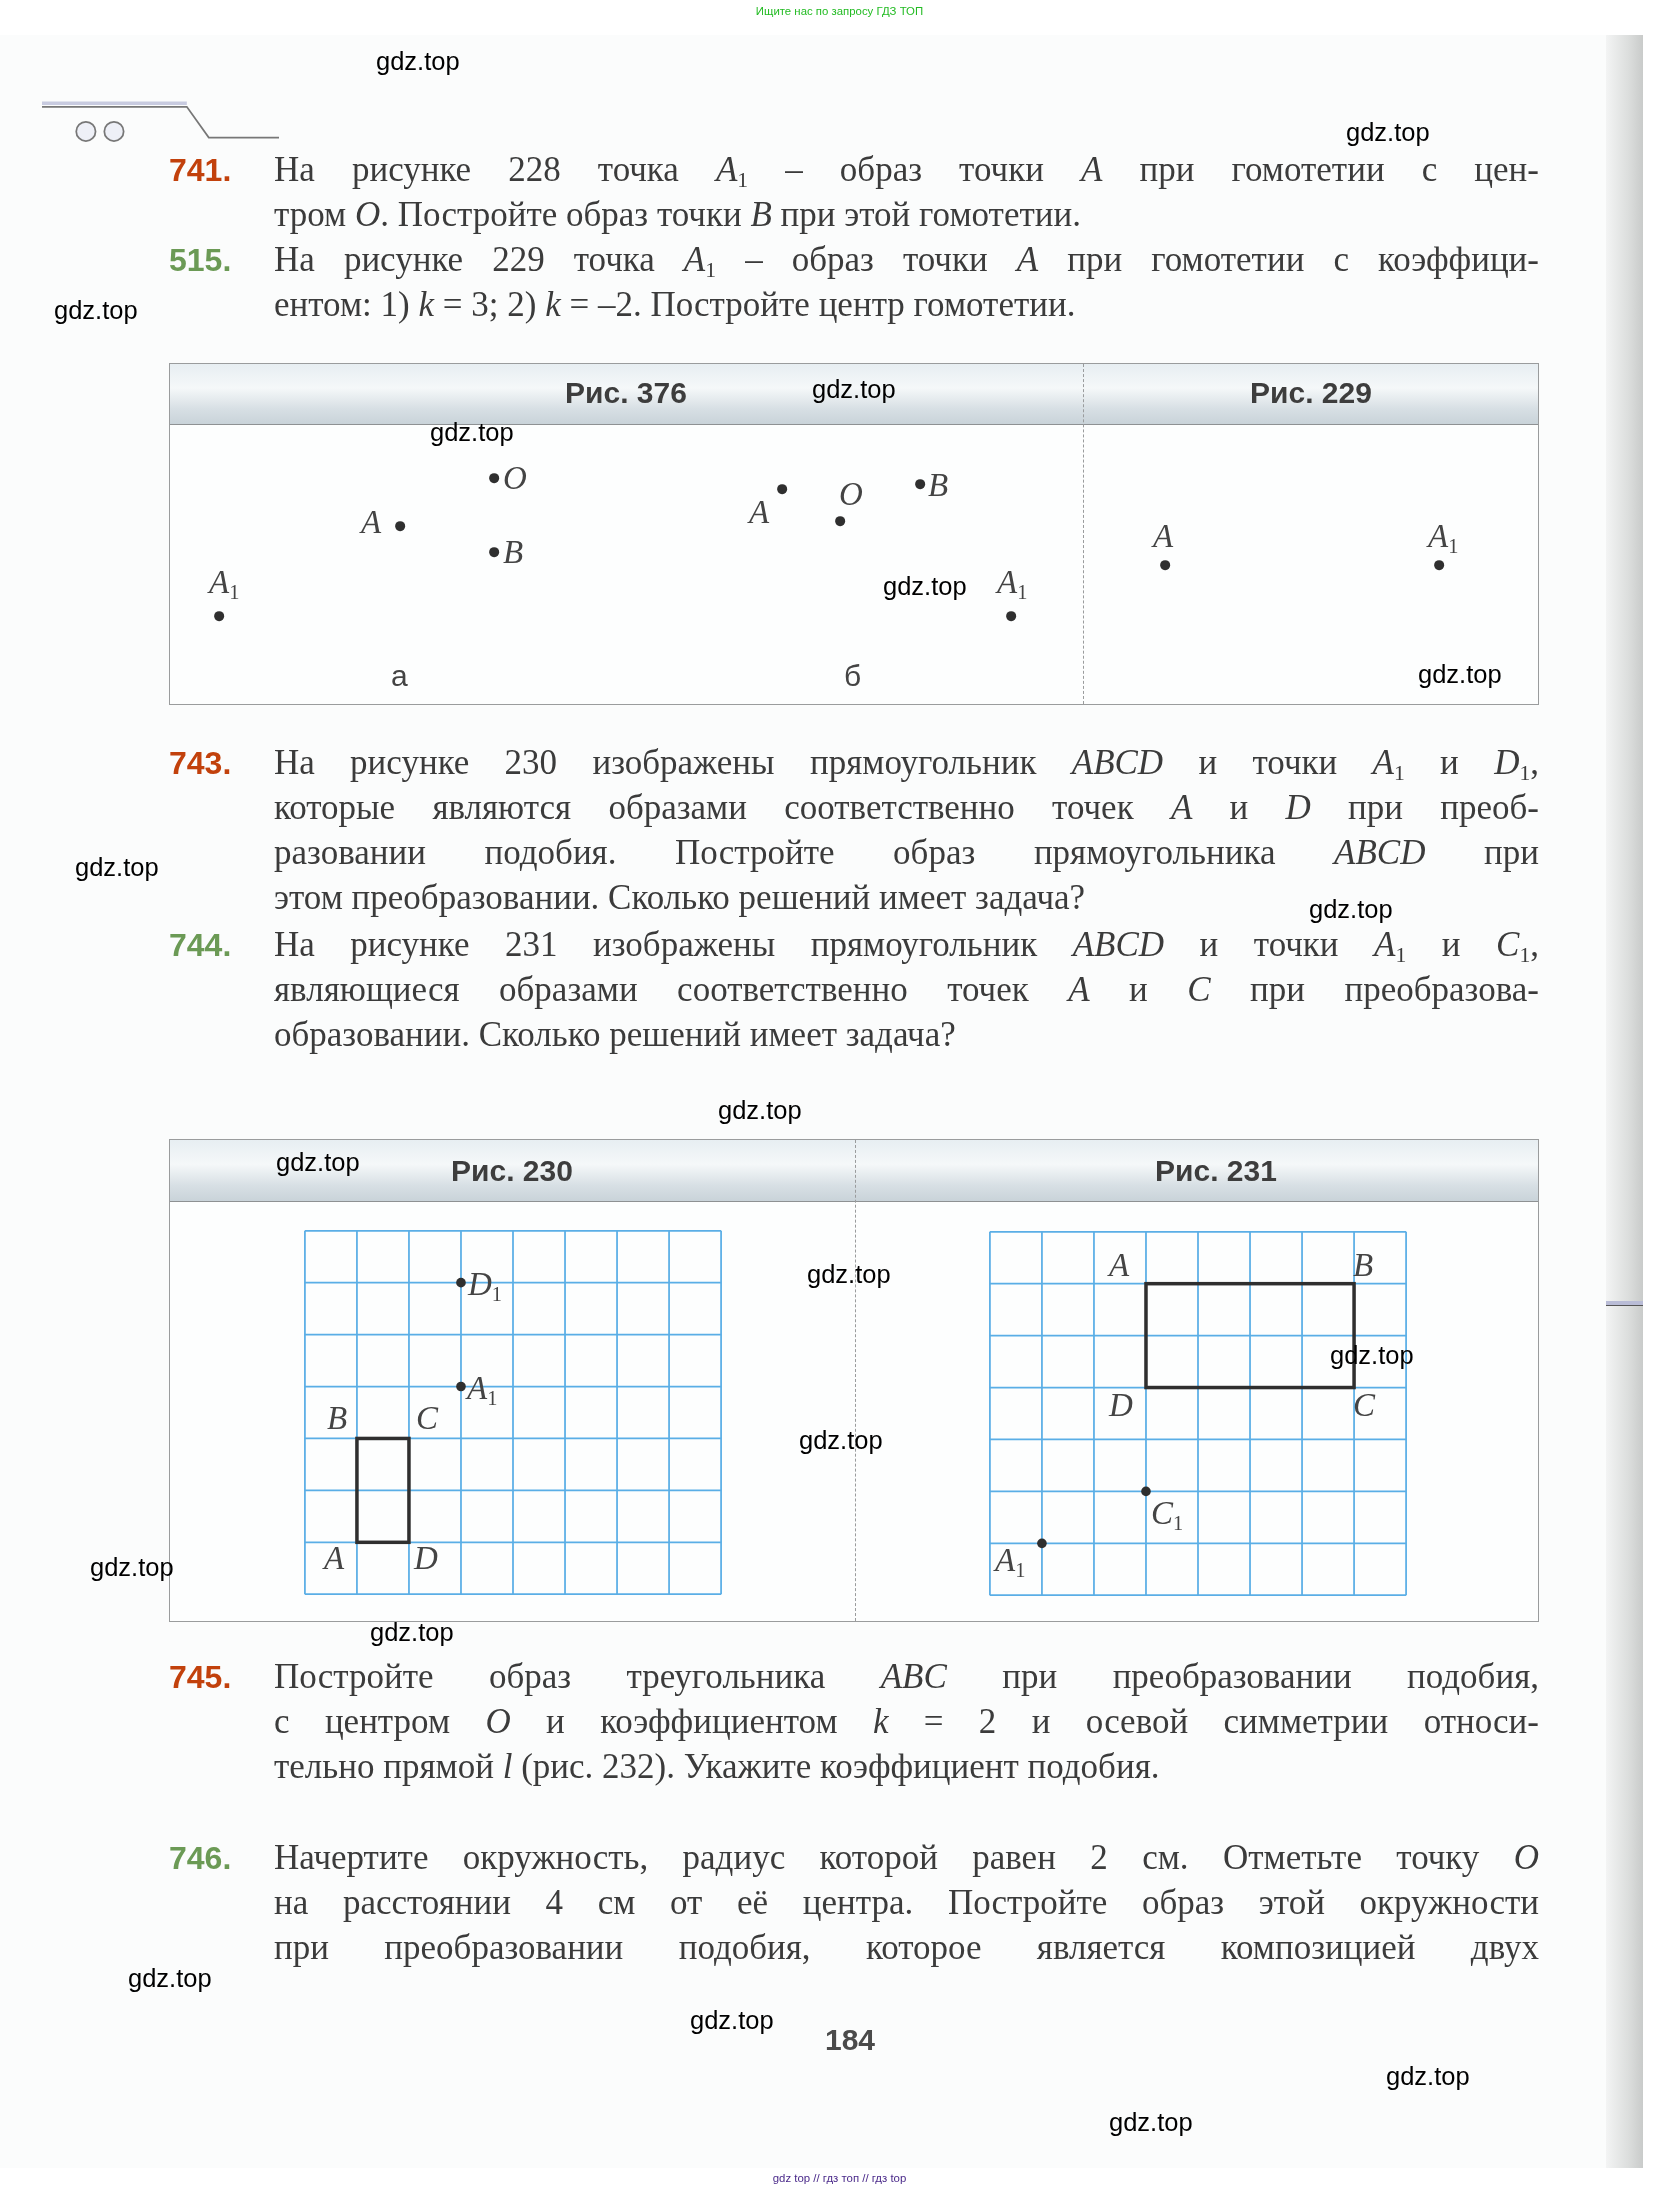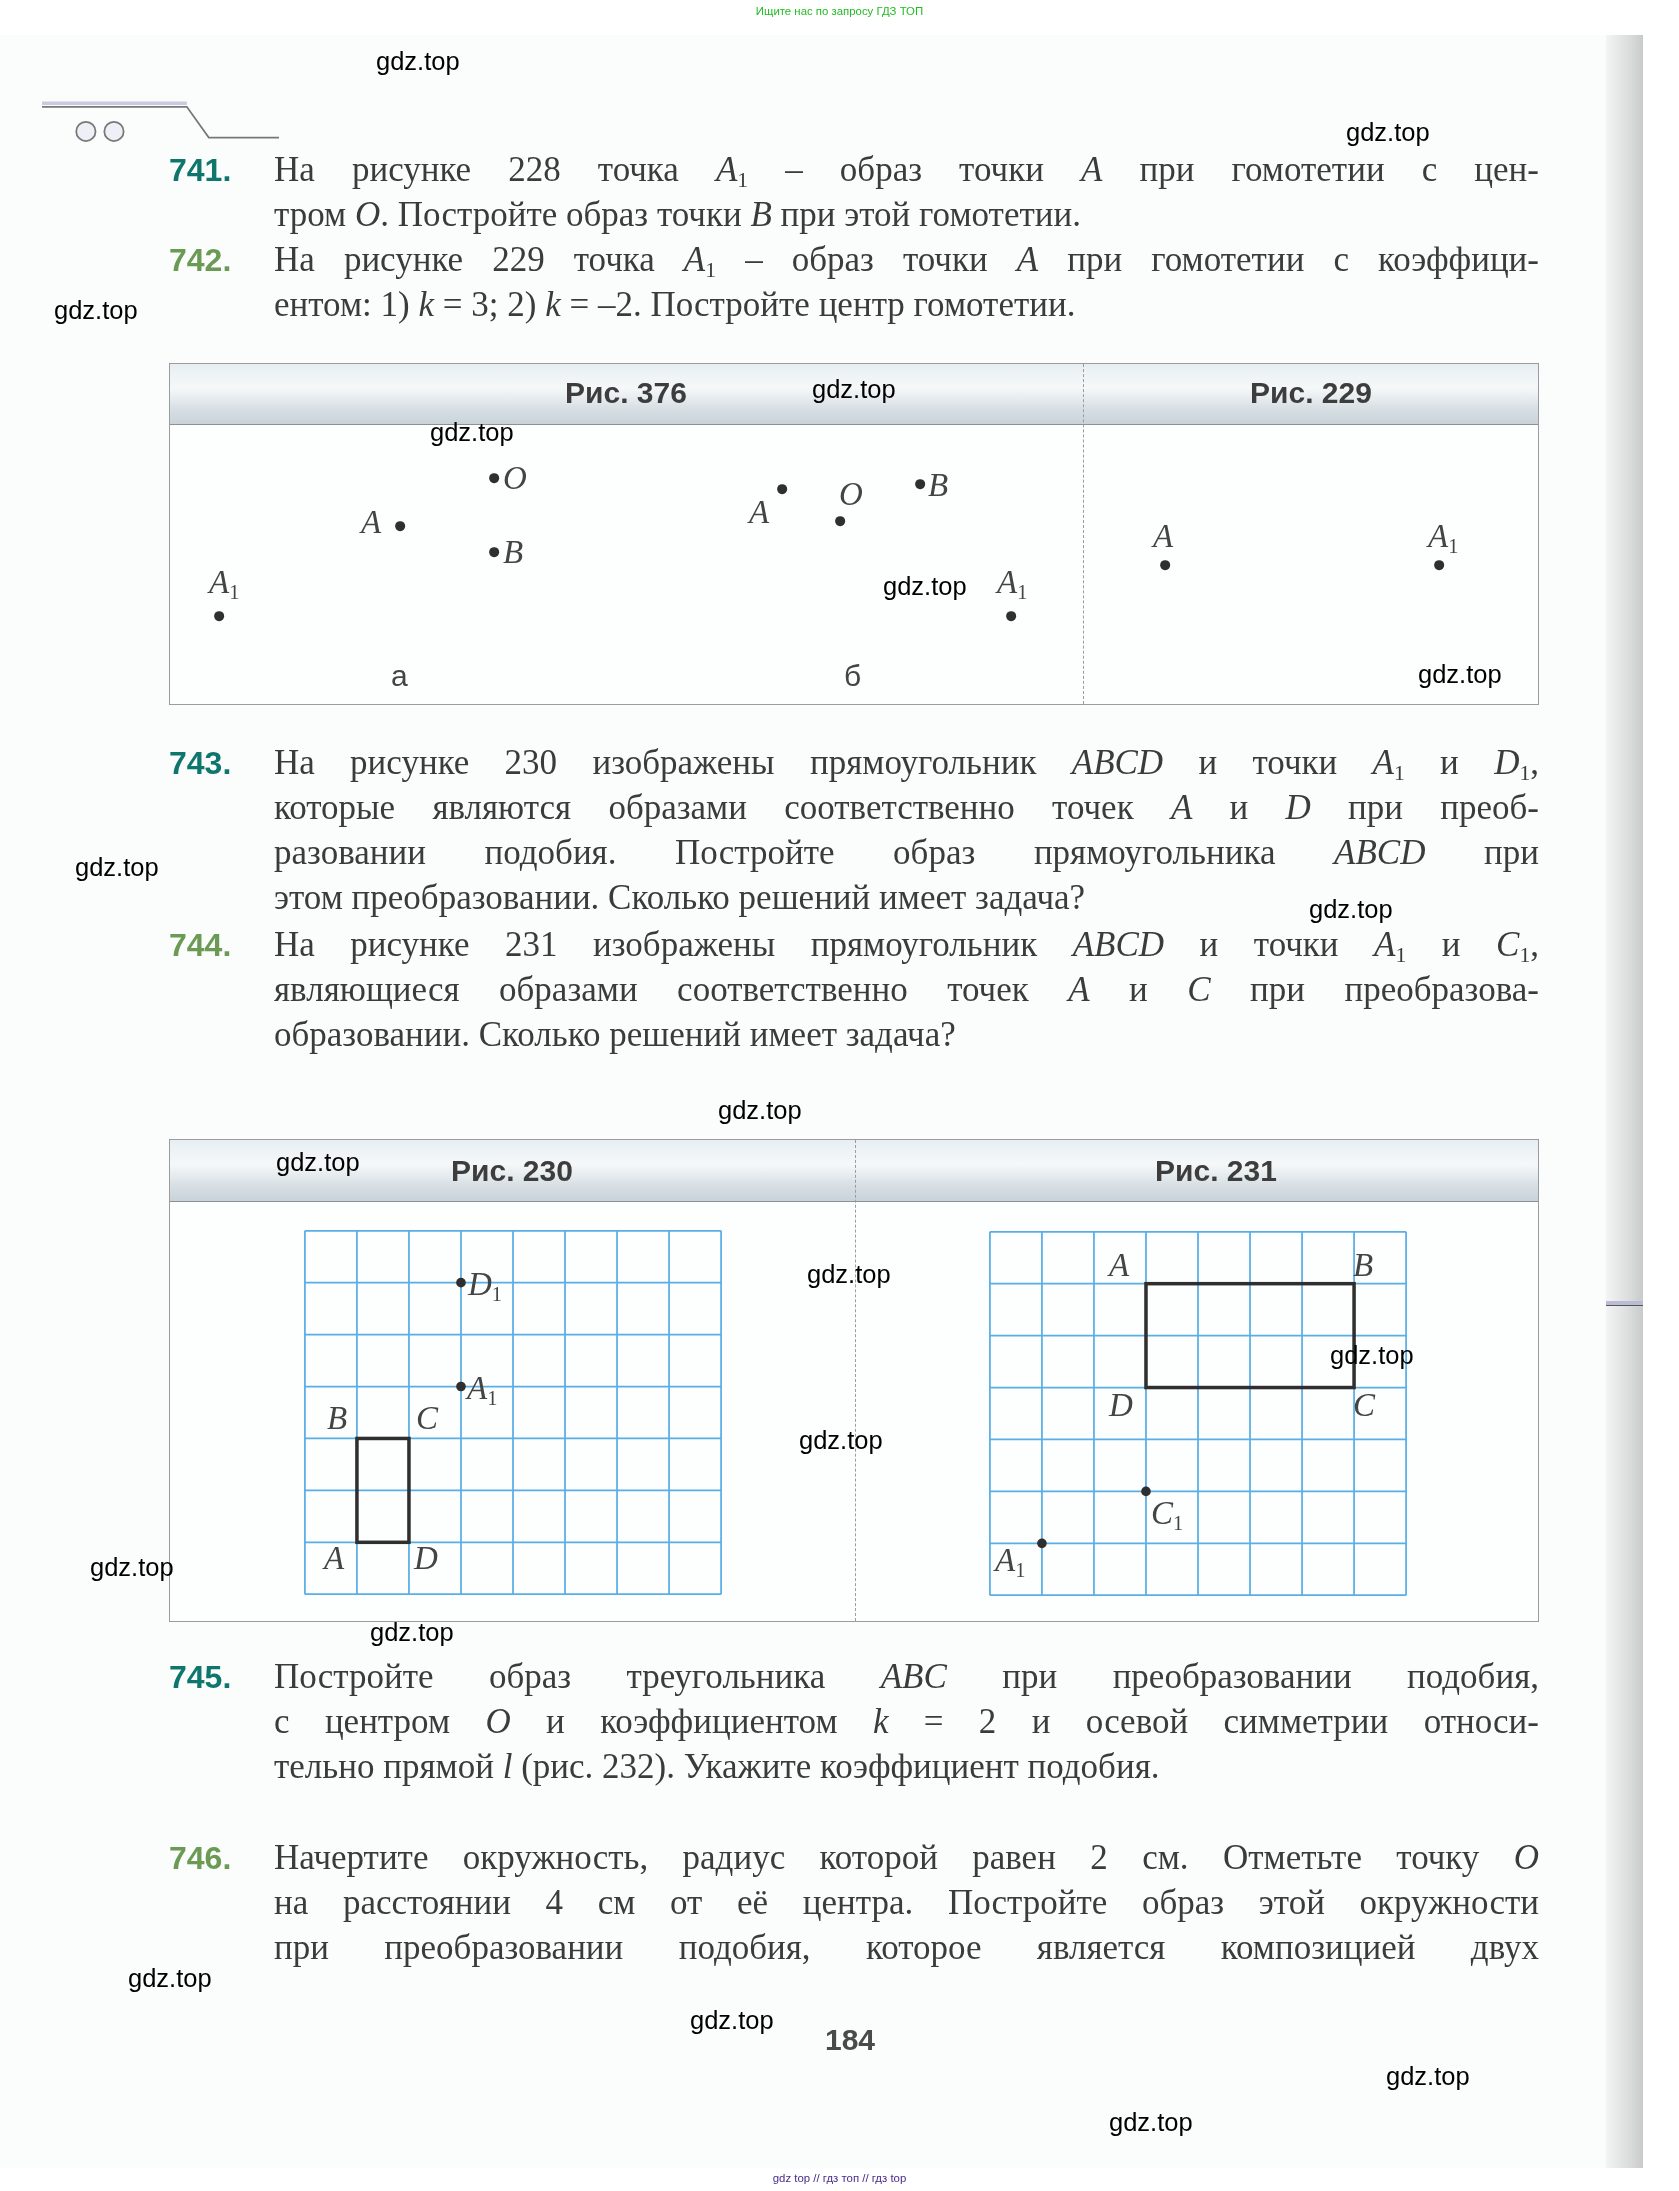--- a/index.html
+++ b/index.html
@@ -4,21 +4,21 @@
 <style>
   html,body{margin:0;padding:0;}
   body{width:1679px;height:2192px;position:relative;background:#ffffff;overflow:hidden;font-family:"Liberation Serif",serif;color:#3b3b3b;}
   .page{position:absolute;left:0;top:35px;width:1643px;height:2133px;background:#fbfcfc;}
   .spine{position:absolute;left:1606px;top:35px;width:37px;height:2133px;background:linear-gradient(90deg,#f3f4f4,#dcdedd 60%,#c9cbca);}
   .spine-tick{position:absolute;left:1606px;top:1301px;width:37px;height:3.5px;background:#b9bcd6;border-bottom:0.9px solid #555;}
   .top-banner{position:absolute;left:0;top:5.3px;width:1679px;text-align:center;font-family:"Liberation Sans",sans-serif;font-size:11.4px;color:#22bb22;}
   .bottom-banner{position:absolute;left:0;top:2172px;width:1679px;text-align:center;font-family:"Liberation Sans",sans-serif;font-size:11.4px;color:#4b2a8a;}
   .deco{position:absolute;left:42px;top:98px;width:237px;height:44px;}
   .wm{position:absolute;font-family:"Liberation Sans",sans-serif;font-size:25.5px;color:#000;white-space:nowrap;line-height:1;}
-  .num{position:absolute;left:169px;font-family:"Liberation Sans",sans-serif;font-weight:bold;font-size:32px;line-height:46px;color:#0f766e;}
+  .num{position:absolute;left:169px;font-family:"Liberation Sans",sans-serif;font-weight:bold;font-size:32px;line-height:46px;color:#c2410c;}
   .num.green{color:#6b9a55;}
   .para{position:absolute;left:274px;width:1265px;font-size:35px;line-height:45px;}
   .line{display:block;text-align:justify;text-align-last:justify;white-space:nowrap;height:45px;overflow:visible;}
   .line.last{text-align-last:left;text-decoration:underline;}
   .line .jw{display:inline-block;width:100%;text-align:justify;text-align-last:justify;white-space:normal;}
   .line.last .jw{text-align-last:left;}
   .mi{font-style:italic;}
   .sub{font-size:0.62em;vertical-align:-0.28em;font-style:normal;}
   .fig-table{position:absolute;border:1.8px solid #9a9c9d;background:#fdfefe;}
   .fig-head{position:absolute;left:0;top:0;right:0;background:linear-gradient(180deg,#e7eef2 0%,#f5f8f9 40%,#d7dfe4 75%,#c9d3d9 100%);border-bottom:1.8px solid #8e9193;}
@@ -41,21 +41,21 @@
 <div class="top-banner">Ищите нас по запросу ГДЗ ТОП</div>
 
 <svg class="deco" viewBox="0 0 270 50" width="237" height="44">
   <path d="M0 10 L165 10 L190 45 L270 45" fill="none" stroke="#777" stroke-width="2"></path>
   <path d="M0 6 L165 6" stroke="#c8cbe0" stroke-width="4"></path>
   <circle cx="50" cy="38" r="11" fill="#eef0f7" stroke="#777" stroke-width="2"></circle>
   <circle cx="82" cy="38" r="11" fill="#eef0f7" stroke="#777" stroke-width="2"></circle>
 </svg>
 
 <div class="num" style="top:147px">741.</div>
-<div class="num green" style="top:237px">742.</div>
+<div class="num green" style="top:237px">515.</div>
 <div class="num" style="top:740px">743.</div>
 <div class="num green" style="top:922px">744.</div>
 <div class="num" style="top:1654px">745.</div>
 <div class="num green" style="top:1835px">746.</div>
 
 <div class="para" style="top:147px">
     <span class="line"><span class="jw">На рисунке 228 точка <span class="mi">A<span class="sub">1</span></span> – образ точки <span class="mi">A</span> при гомотетии с цен-</span></span>
     <span class="line last"><span class="jw">тром <span class="mi">O</span>. Постройте образ точки <span class="mi">B</span> при этой гомотетии.</span></span>
   </div>
 <div class="para" style="top:237px">

